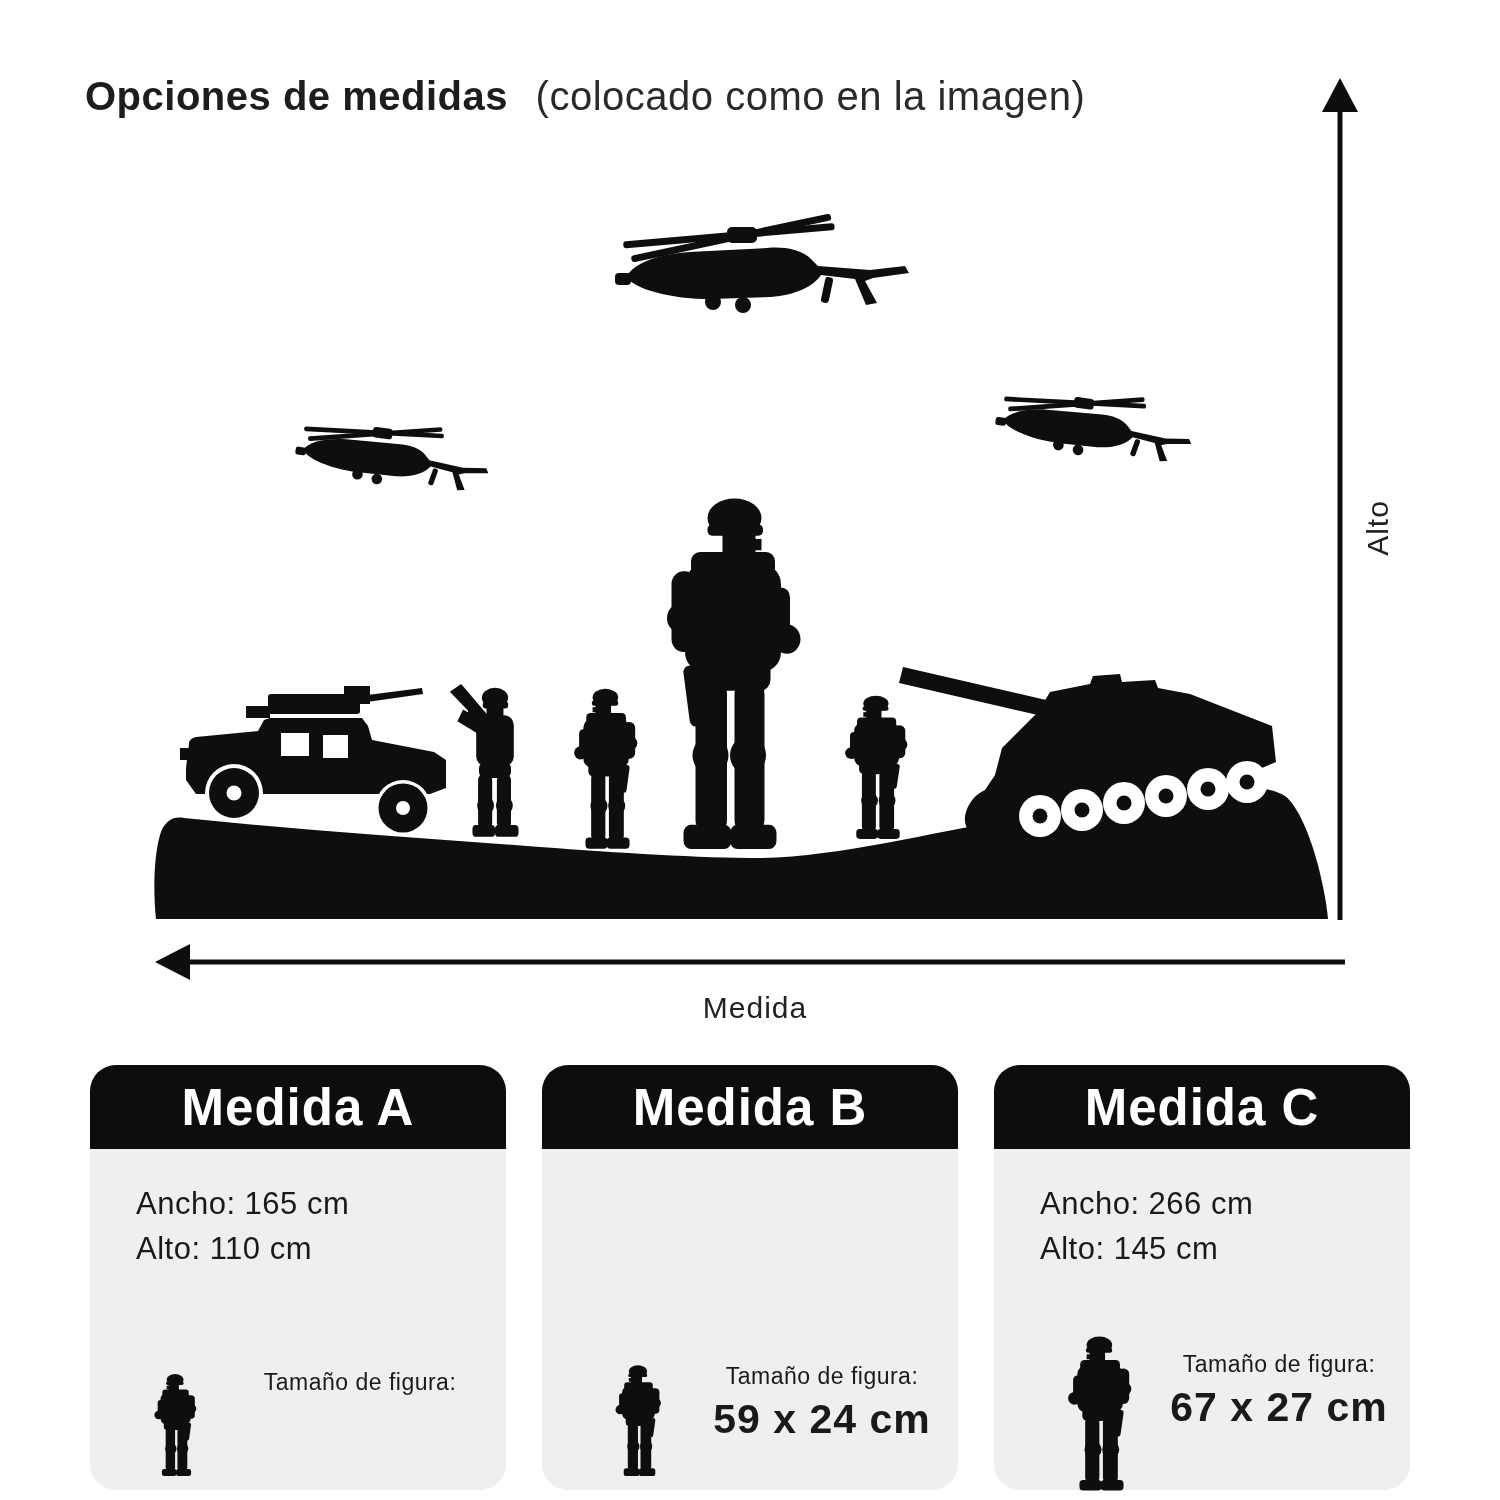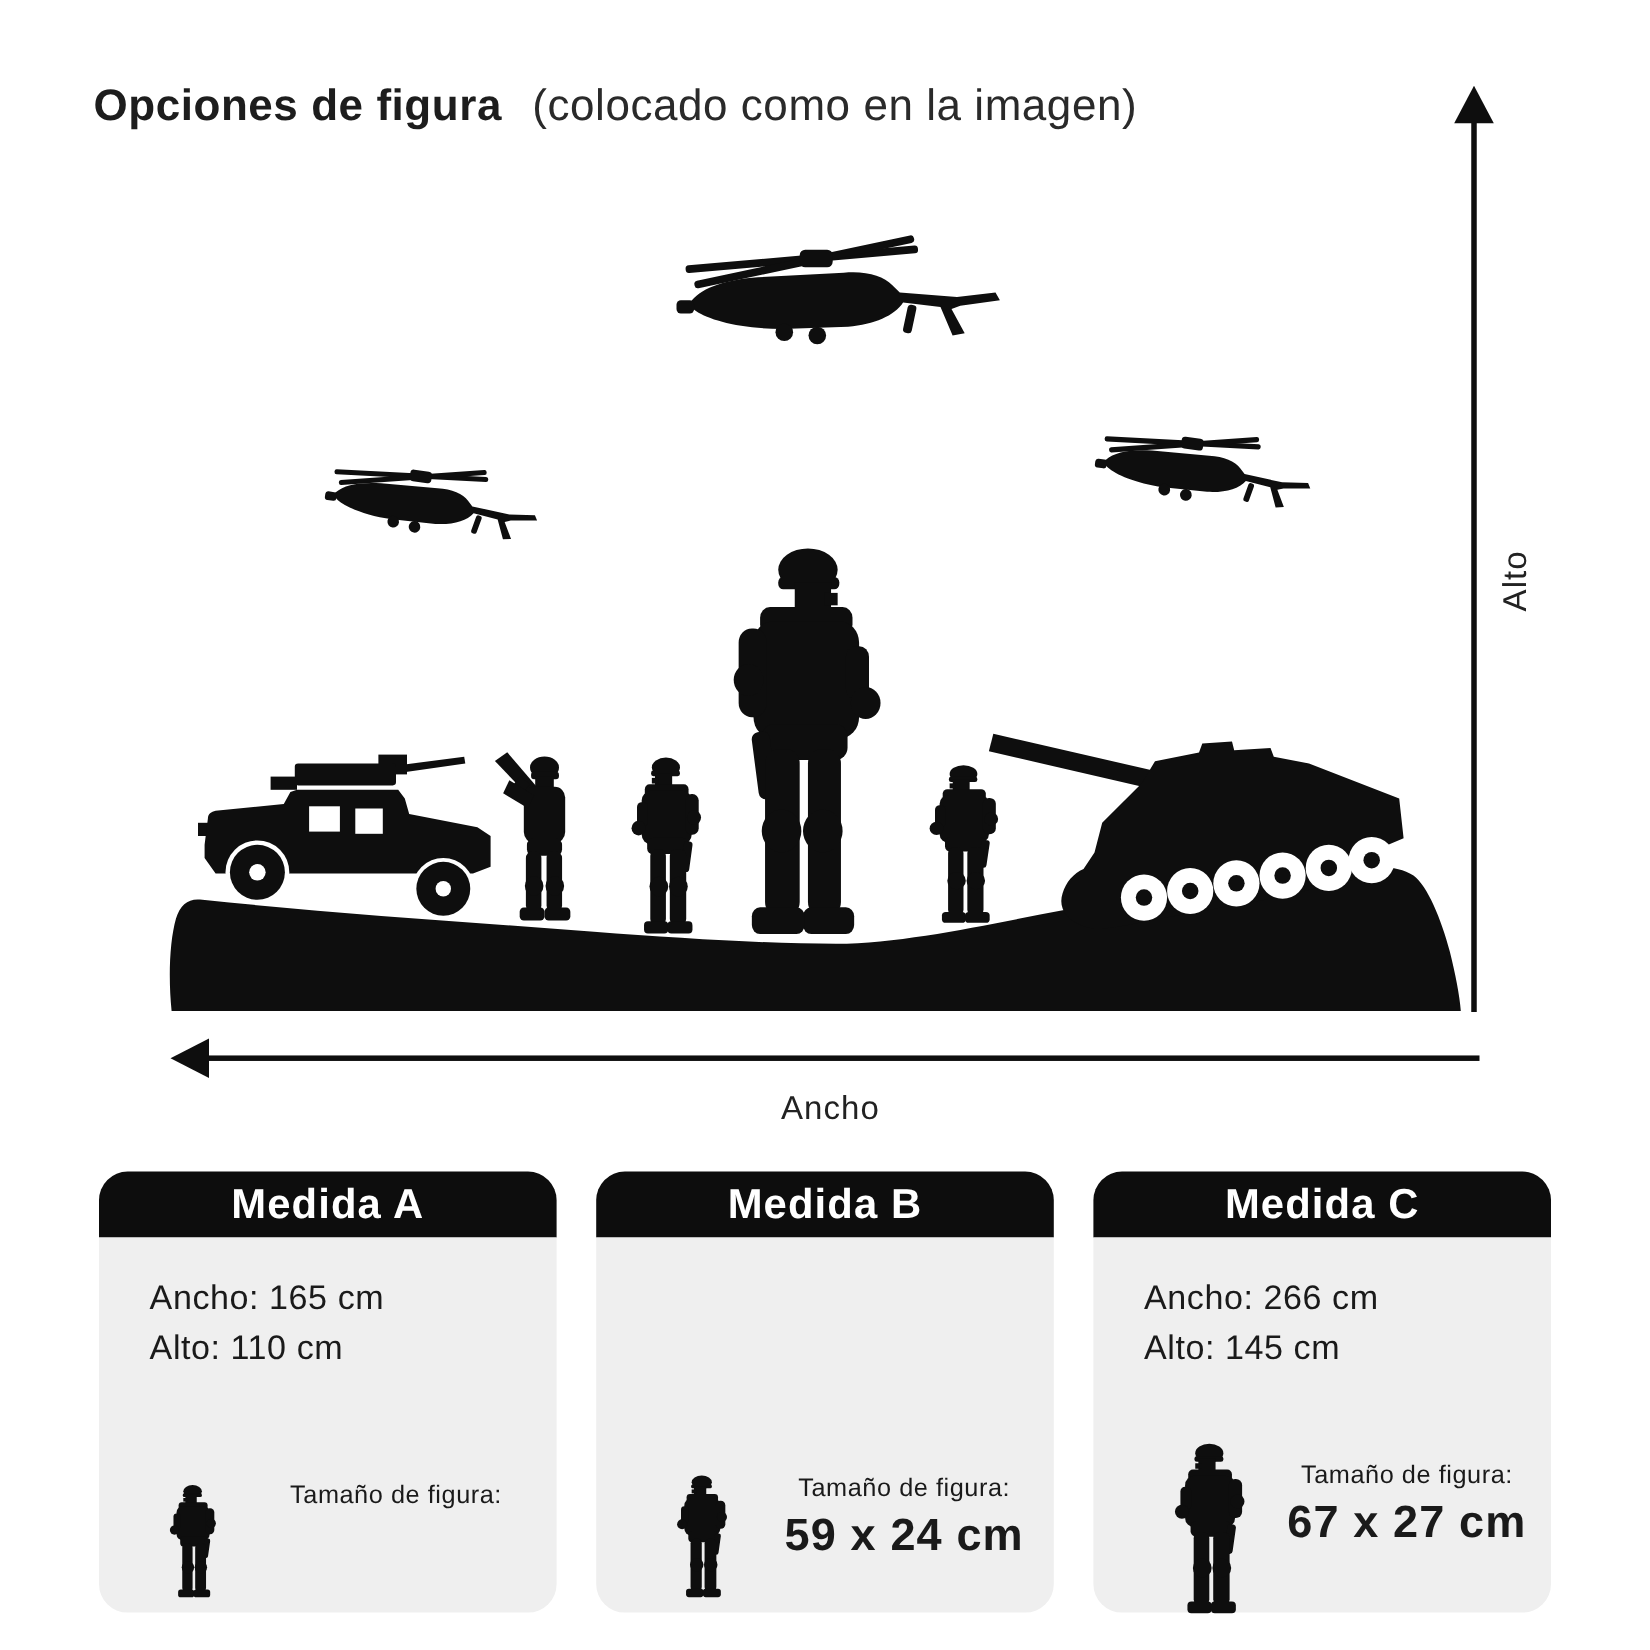--- a/index.html
+++ b/index.html
@@ -26,22 +26,22 @@
   .paper{fill:var(--background);}
   .axis-label{
     position:absolute;color:#222;font-size:30px;letter-spacing:1px;
     display:flex;align-items:center;justify-content:center;
   }
   .axis-label.vert{left:1338px;top:508px;width:80px;height:40px;transform:rotate(-90deg);}
   .axis-label.horiz{left:695px;top:988px;width:120px;height:40px;}
   .card{position:absolute;top:1065px;width:416px;height:387px;}
   .card-a{left:90px;} .card-b{left:542px;} .card-c{left:994px;border-radius:24px;}
   .card-header{
-    height:60px;background:var(--card-header-bg);color:var(--card-header-text);
-    border-radius:26px 26px 0 0;font-size:38px;font-weight:bold;letter-spacing:1px;
+    height:84px;background:var(--card-header-bg);color:var(--card-header-text);
+    border-radius:26px 26px 0 0;font-size:51px;font-weight:bold;letter-spacing:1px;
     display:flex;align-items:center;justify-content:center;
   }
   .card-body{
     position:relative;height:341px;background:var(--card-body-bg);
     border-radius:0 0 26px 26px;color:var(--text);
   }
   .dims{padding:33px 0 0 46px;font-size:31px;line-height:1.45;letter-spacing:.5px;}
   .fig-icon{position:absolute;}
   .card-a .fig-icon{left:63px;top:212px;width:47px;height:116px;}
   .card-b .fig-icon{left:72px;top:200px;width:51px;height:128px;}
@@ -52,21 +52,21 @@
   .card-c .fig-text{left:165px;top:202px;width:240px;}
   .fig-label{font-size:23px;letter-spacing:.5px;}
   .fig-value{font-size:41px;font-weight:bold;margin-top:6px;letter-spacing:1px;}
 </style>
 </head>
 <body>
 
 <div class="page">
 
   <div class="title">
-    <span class="t-bold">Opciones de figura</span>
+    <span class="t-bold">Opciones de medidas</span>
     <span class="t-normal">(colocado como en la imagen)</span>
   </div>
 
   <svg class="scene-svg" viewBox="0 0 1500 1500" xmlns="http://www.w3.org/2000/svg">
     <defs>
       <g id="soldier-standing">
         <ellipse cx="47" cy="13" rx="18" ry="12"></ellipse>
         <rect x="28" y="17" width="37" height="7" rx="3"></rect>
         <rect x="33" y="20" width="22" height="18"></rect>
         <rect x="29" y="26" width="8" height="7"></rect>
@@ -182,21 +182,21 @@
       <rect x="1337.5" y="100" width="5" height="820"></rect>
       <polygon points="1340,78 1322,112 1358,112"></polygon>
     </g>
     <g class="ink">
       <rect x="172" y="959.5" width="1173" height="5"></rect>
       <polygon points="155,962 190,944 190,980"></polygon>
     </g>
   </svg>
 
   <div class="axis-label vert">Alto</div>
-  <div class="axis-label horiz">Ancho</div>
+  <div class="axis-label horiz">Medida</div>
 
   <div class="card card-a">
     <div class="card-header">Medida A</div>
     <div class="card-body">
       <div class="dims">
         <div>Ancho: 165 cm</div>
         <div>Alto: 110 cm</div>
       </div>
       <svg class="fig-icon" viewBox="0 0 100 220" preserveAspectRatio="xMidYMax meet">
         <use href="#soldier-standing" class="ink"></use>

